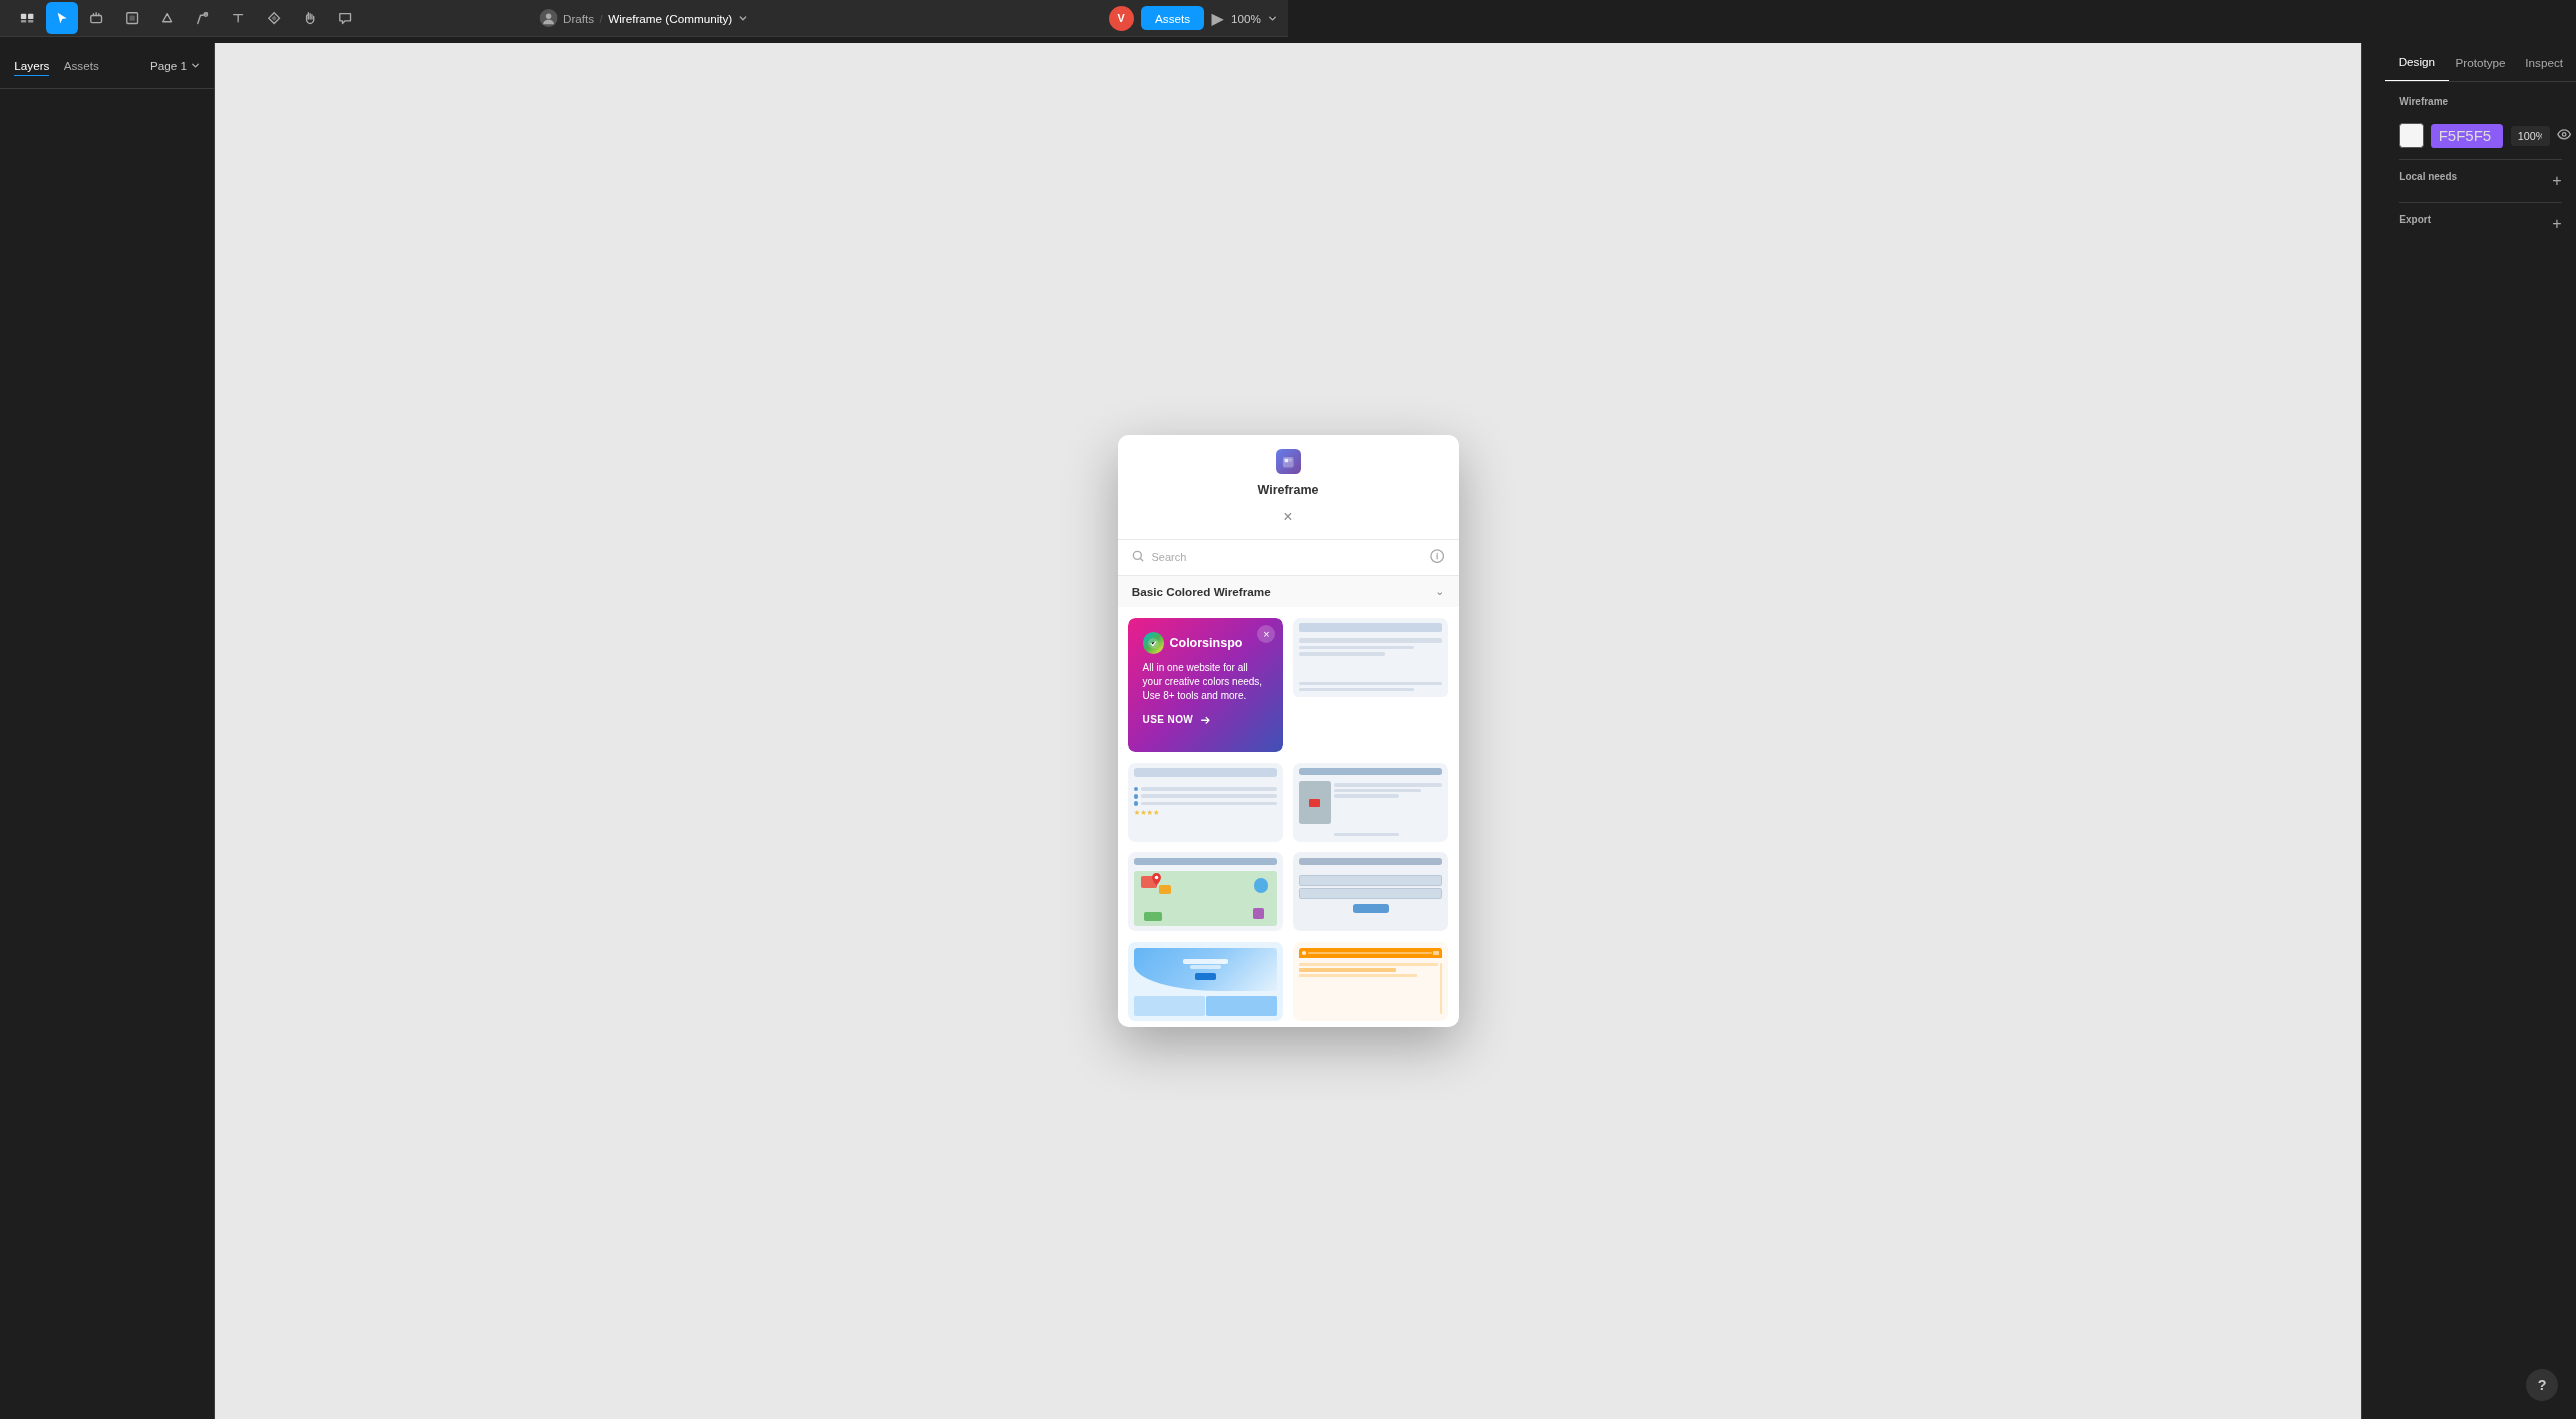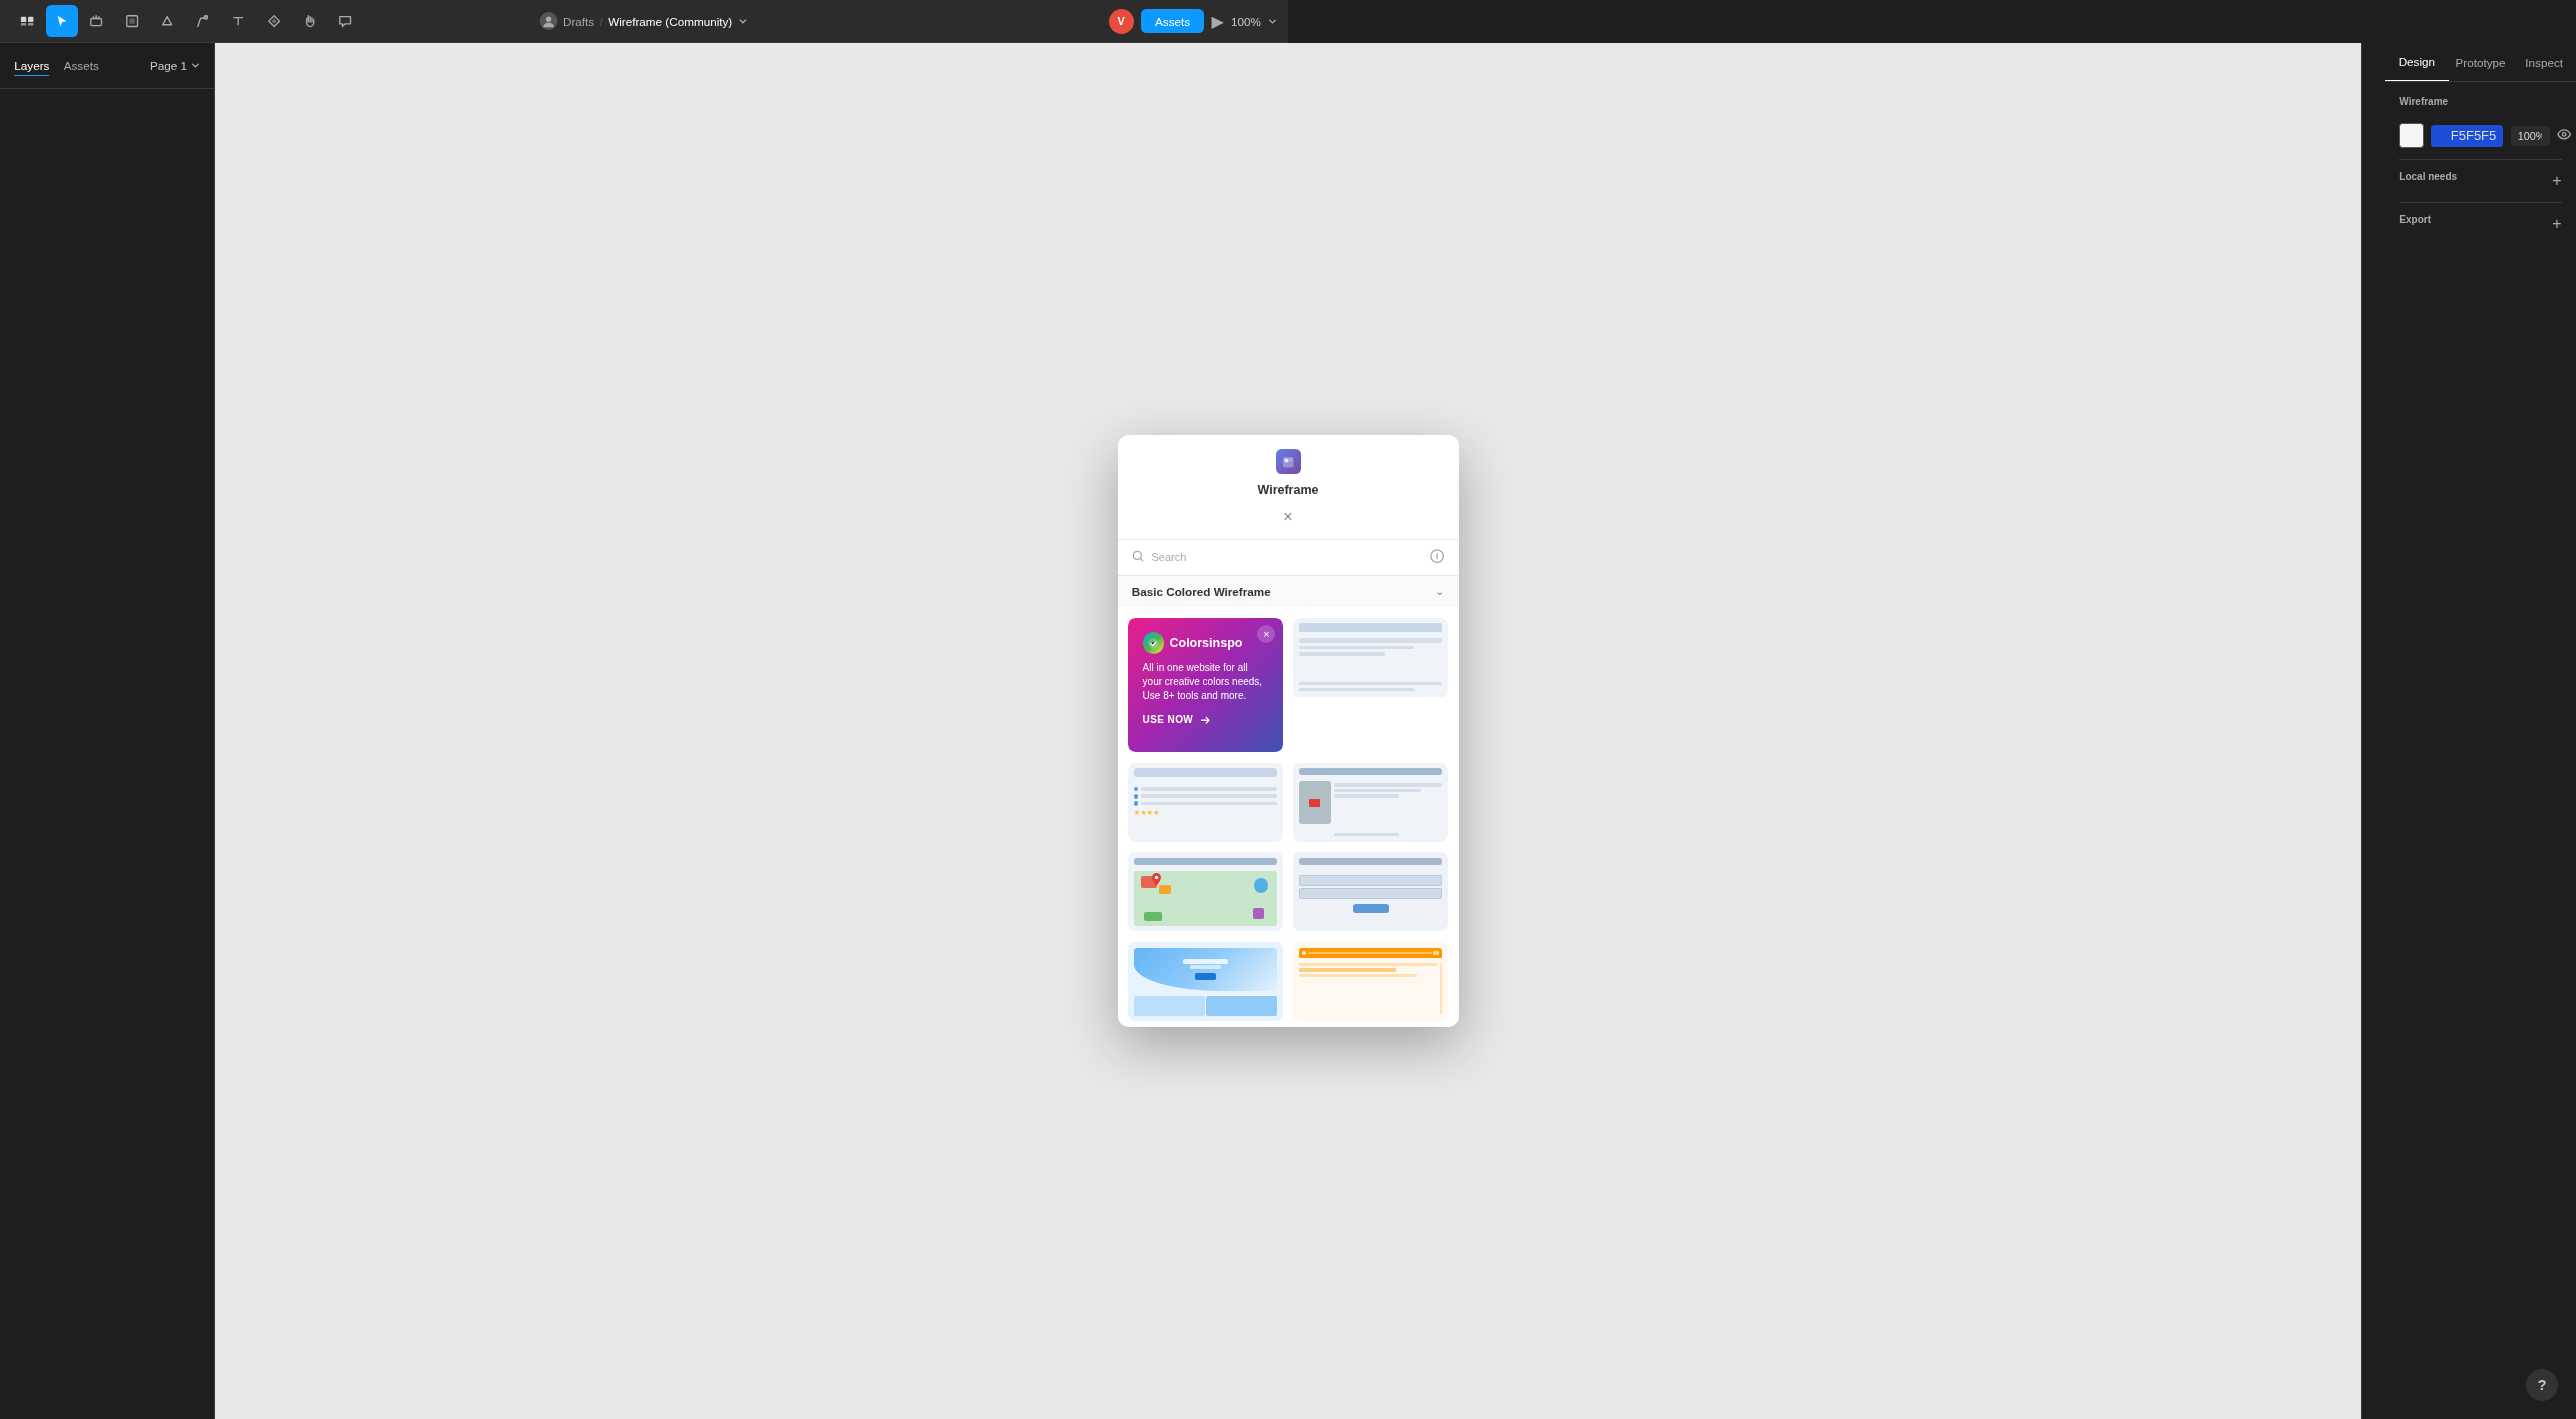--- a/index.html
+++ b/index.html
@@ -1,20 +1,20 @@
 <!DOCTYPE html>
 <html style="font-size:14.3px"><head>
   <meta charset="utf-8">
   <style>
     * { box-sizing: border-box; margin: 0; padding: 0; }
     body { font-family: -apple-system, BlinkMacSystemFont, 'Segoe UI', sans-serif; background: #1e1e1e; width: 1288px; height: 710px; overflow: hidden; }
 
     
     .toolbar {
-      display: flex; align-items: center; height: 43px; background: #2c2c2c;
+      display: flex; align-items: center; height: 37px; background: #2c2c2c;
       border-bottom: 0.9px solid #3a3a3a; padding: 0 10.8px; gap: 3.6px; position: relative;
     }
     .toolbar-left { display: flex; align-items: center; gap: 3.6px; }
     .toolbar-center { position: absolute; left: 50%; transform: translateX(-50%); display: flex; align-items: center; gap: 7.2px; }
     .toolbar-right { margin-left: auto; display: flex; align-items: center; gap: 7.2px; }
     .tool-btn {
       width: 32px; height: 32px; border-radius: 5.4px; border: none; cursor: pointer;
       display: flex; align-items: center; justify-content: center; background: transparent; color: #aaa; font-size: 14.3px;
     }
     .tool-btn.active { background: #0d99ff; color: white; }
@@ -51,21 +51,21 @@
       width: 215px; background: #1e1e1e; border-left: 0.9px solid #3a3a3a;
       position: absolute; top: 43px; right: 0; bottom: 0; display: flex; flex-direction: column; padding-left: 23px;
     }
     .right-tabs { display: flex; height: 39px; border-bottom: 0.9px solid #3a3a3a; }
     .right-tab { flex: 1; display: flex; align-items: center; justify-content: center; font-size: 11.7px; color: #aaa; cursor: pointer; }
     .right-tab.active { color: #fff; border-bottom: 1.8px solid #fff; }
     .right-panel-content { padding: 14.3px; }
     .section-title { font-size: 10px; color: #aaa; font-weight: 600; margin-bottom: 9px; text-transform: none; letter-spacing: 0; }
     .section-row { display: flex; align-items: center; gap: 7.2px; margin-bottom: 10.8px; }
     .color-swatch { width: 25px; height: 25px; border-radius: 3.6px; background: #f5f5f5; border: 0.9px solid #555; cursor: pointer; flex-shrink: 0; }
-    .value-input { background: #1d4ed8; border: none; border-radius: 3.6px; color: #ddd; font-size: 13px; padding: 3.6px 7.2px; width: 72px; text-align: right; }
+    .value-input { background: #8b5cf6; border: none; border-radius: 3.6px; color: #ddd; font-size: 15px; padding: 3.6px 7.2px; width: 72px; }
     .percent-input { background: #2c2c2c; border: none; border-radius: 3.6px; color: #ddd; font-size: 10.8px; padding: 3.6px 7.2px; width: 39px; }
     .eye-icon { color: #aaa; font-size: 12.5px; cursor: pointer; margin-left: auto; }
     .section-divider { border: none; border-top: 0.9px solid #3a3a3a; margin: 10.8px 0; }
     .section-header { display: flex; align-items: center; justify-content: space-between; margin-bottom: 7.2px; }
     .add-icon { color: #aaa; font-size: 16px; cursor: pointer; }
 
     
     .modal-overlay {
       position: absolute; top: 0; left: 0; right: 0; bottom: 0;
       display: flex; align-items: center; justify-content: center; pointer-events: none;

